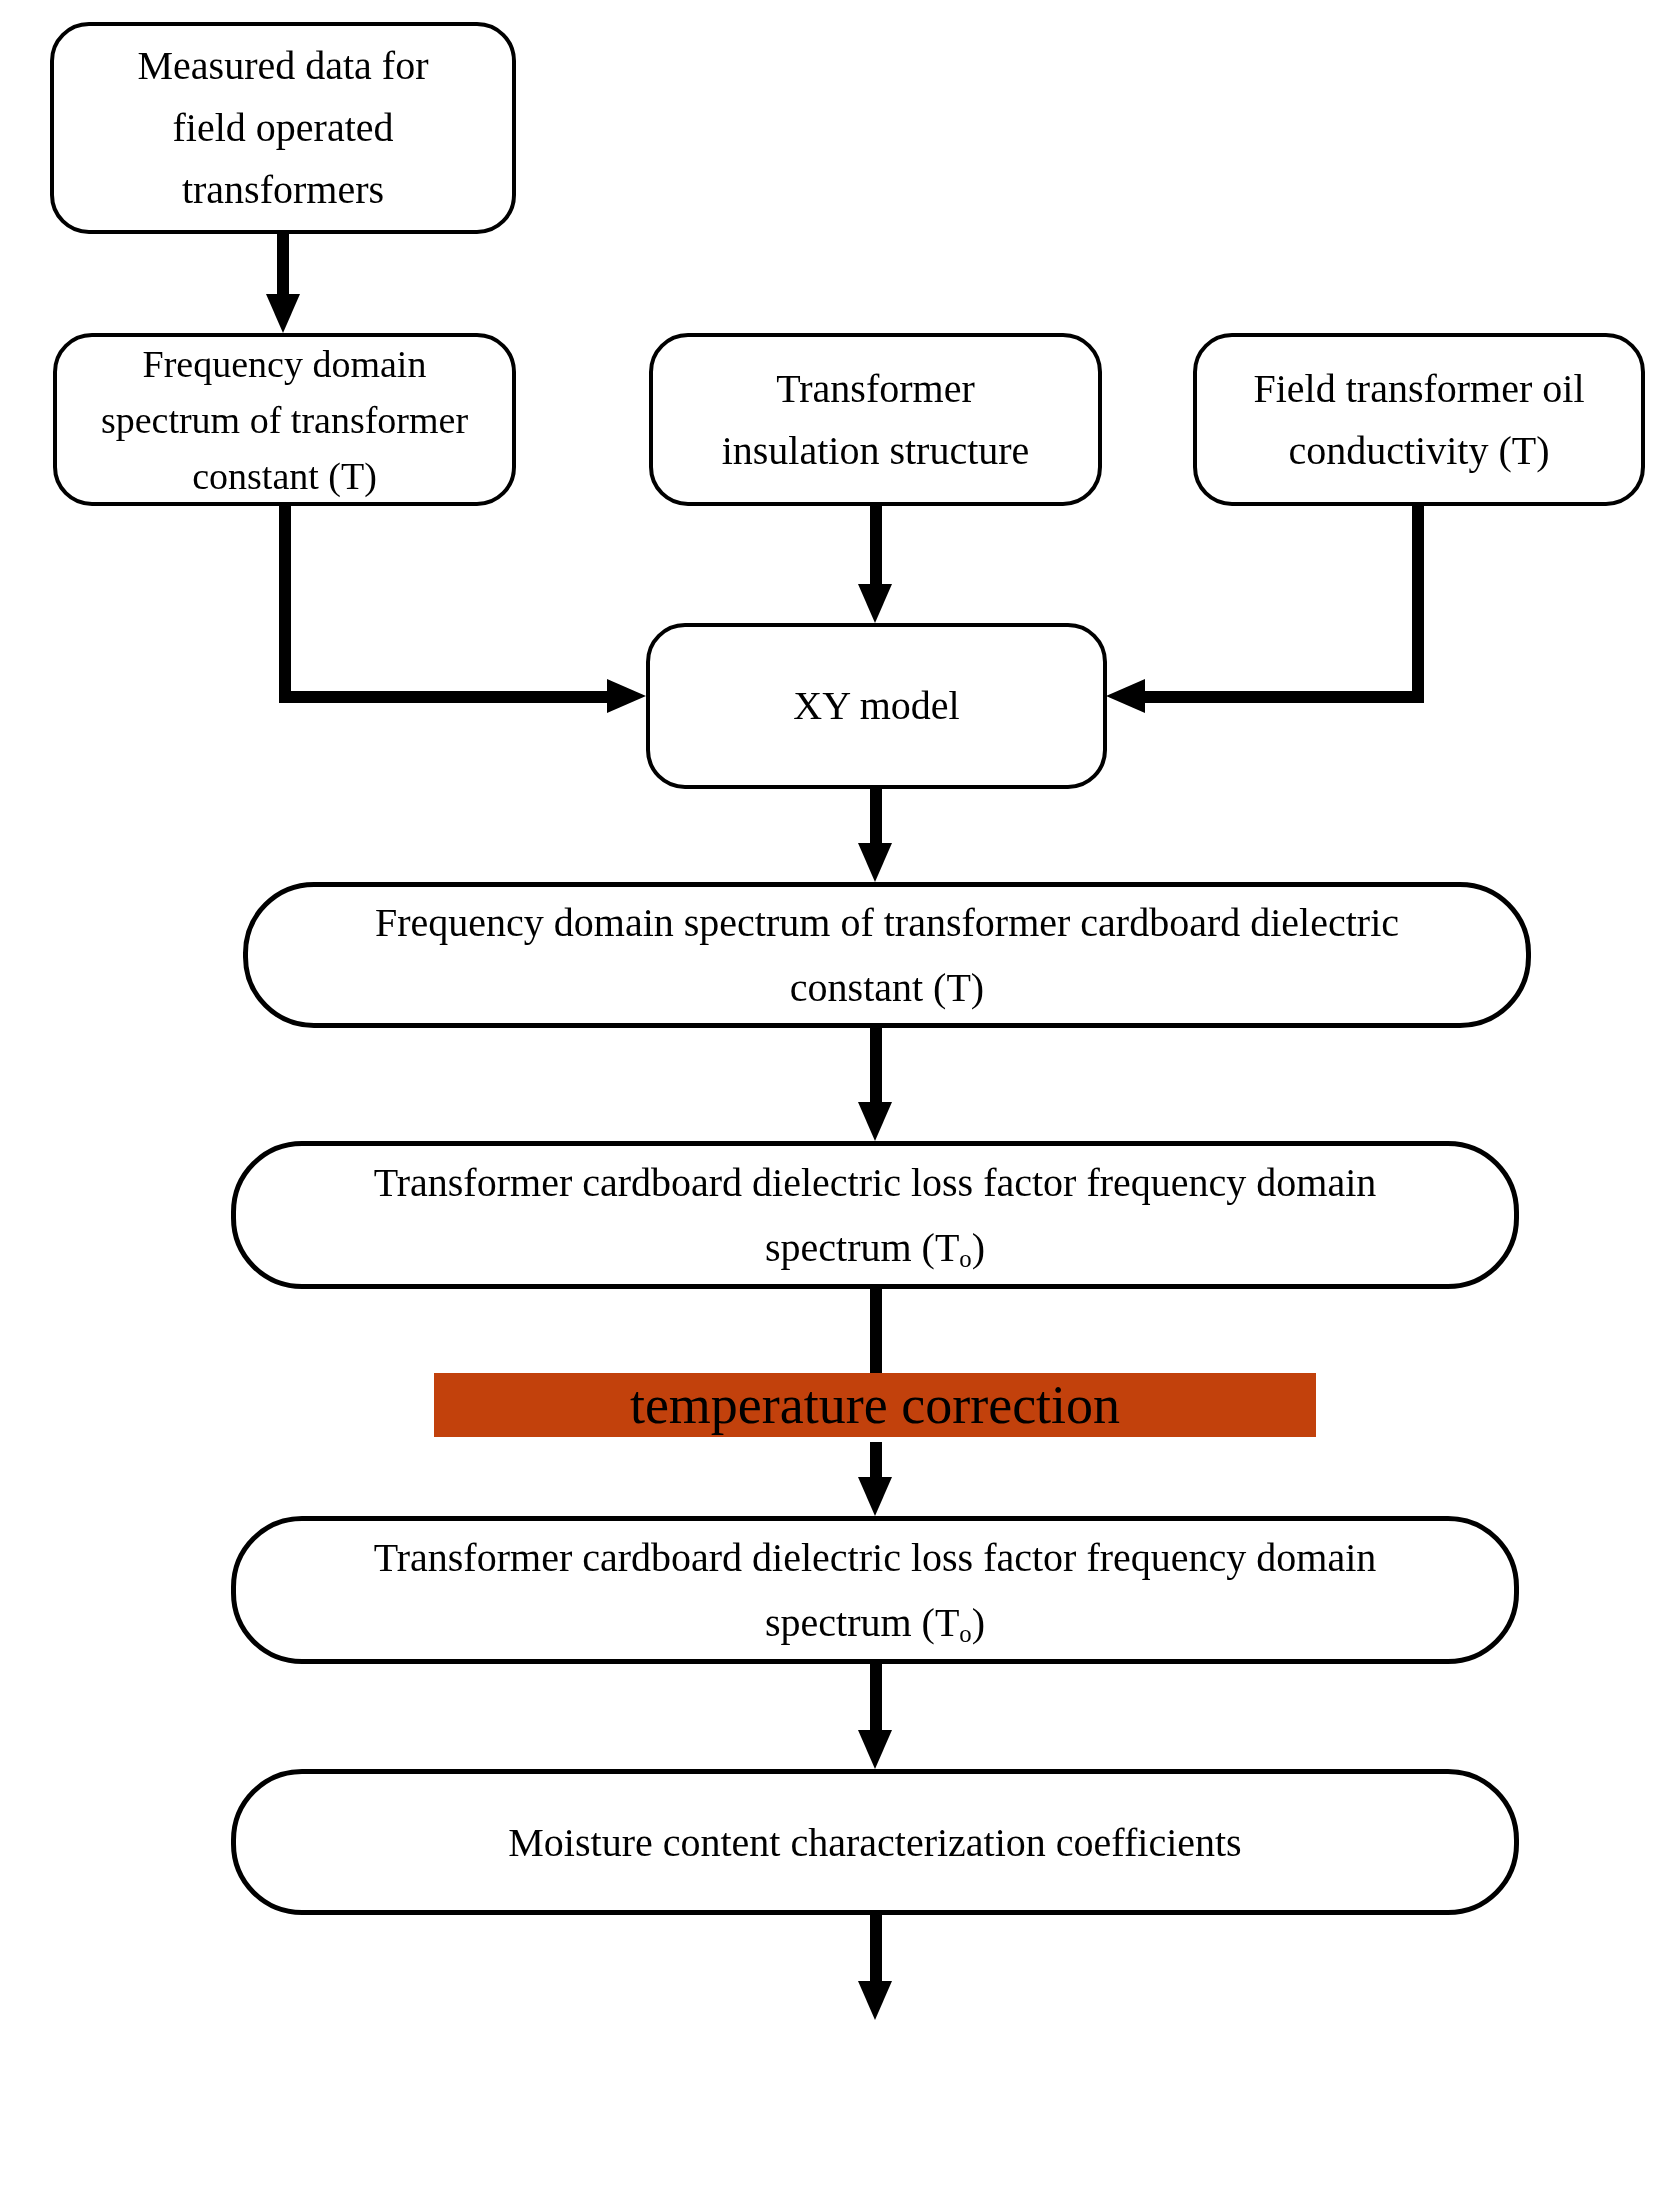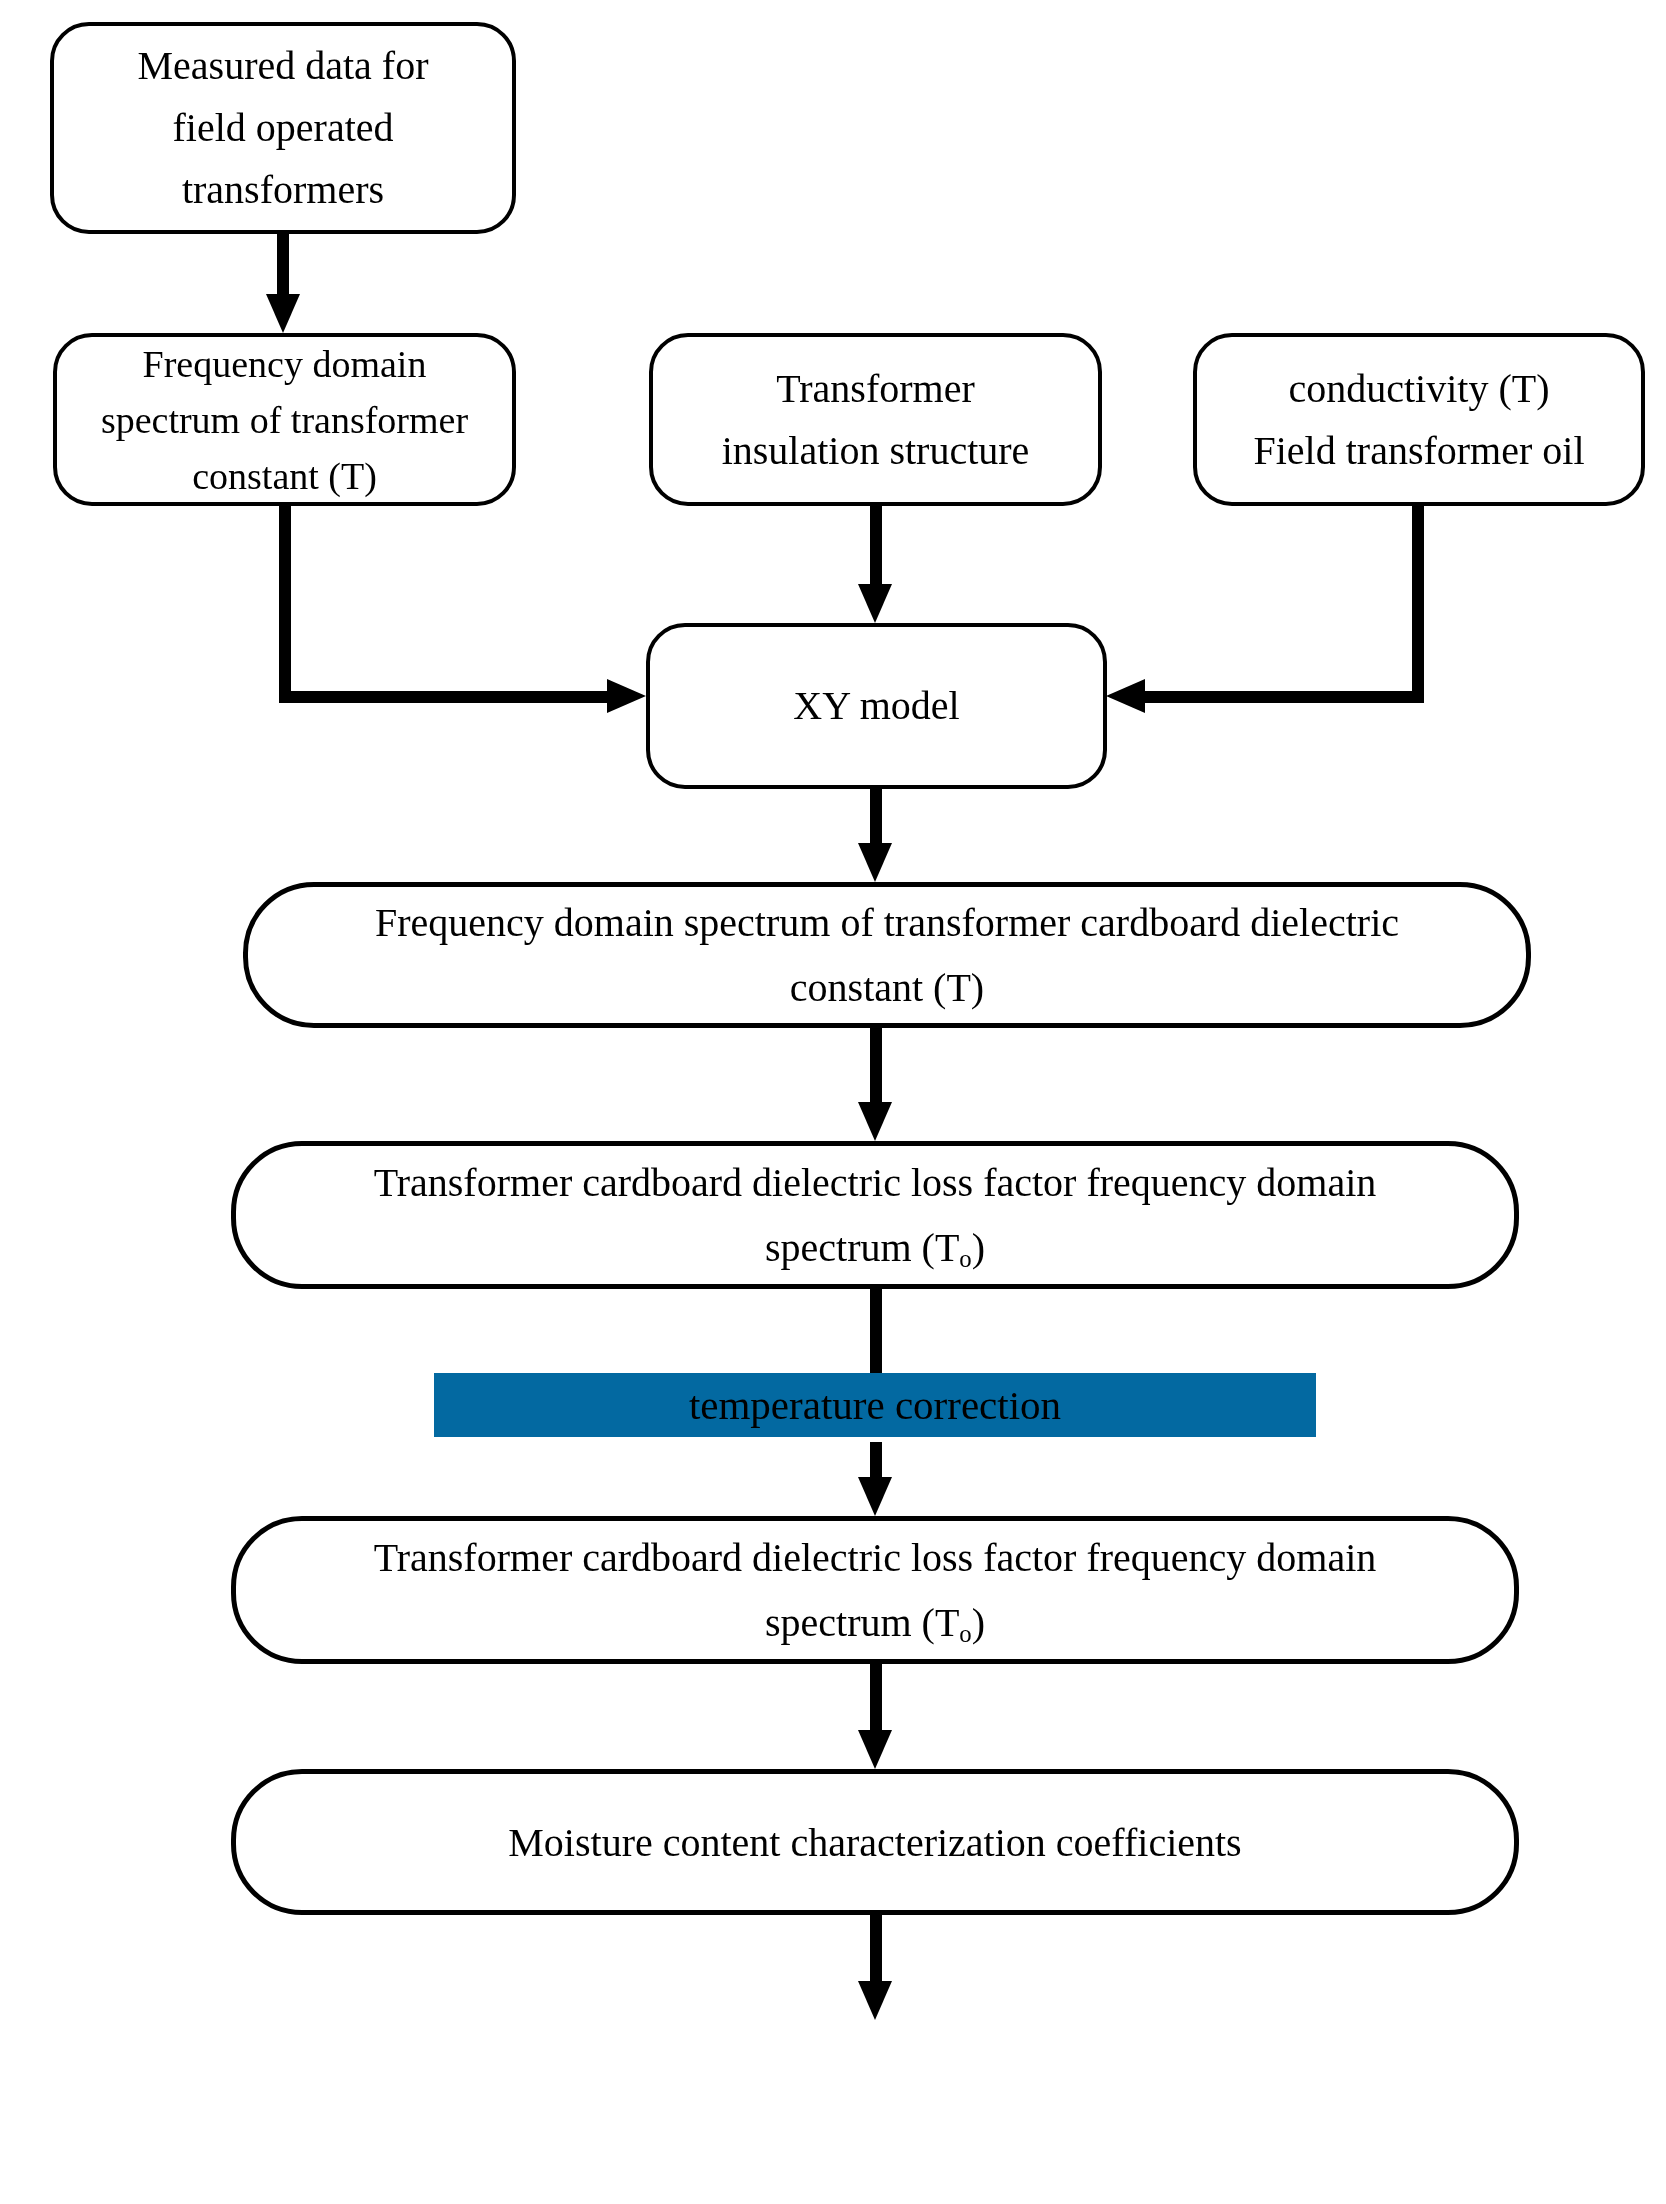--- a/index.html
+++ b/index.html
@@ -65,23 +65,23 @@
   .ah-left {
     position: absolute;
     width: 0; height: 0;
     border-top: 17.6px solid transparent;
     border-bottom: 17.6px solid transparent;
     border-right: 39px solid #000000;
   }
   .edge-label {
     position: absolute;
     text-align: center;
-    font-size: 41px;
+    font-size: 54px;
     line-height: 64px;
-    background: #0369a1;
+    background: #c2410c;
   }
 </style>
 </head>
 <body>
 
 <div id="canvas">
 
   <div class="node" style="left:50px; top:22px; width:466px; height:212px;">
     <div class="line">Measured data for</div>
     <div class="line">field operated</div>
@@ -98,22 +98,22 @@
     <div class="line">spectrum of transformer</div>
     <div class="line">constant (T)</div>
   </div>
 
   <div class="node" style="left:649px; top:333px; width:453px; height:173px;">
     <div class="line">Transformer</div>
     <div class="line">insulation structure</div>
   </div>
 
   <div class="node" style="left:1193px; top:333px; width:452px; height:173px;">
+    <div class="line">Field transformer oil</div>
     <div class="line">conductivity (T)</div>
-    <div class="line">Field transformer oil</div>
   </div>
 
   <div>
     <div class="shaft" style="left:279px; top:506px; width:11.5px; height:197px;"></div>
     <div class="shaft" style="left:279px; top:691px; width:328px; height:11.5px;"></div>
     <div class="ah-right" style="left:607px; top:679px;"></div>
   </div>
 
   <div>
     <div class="shaft" style="left:870px; top:506px; width:11.5px; height:79px;"></div>

